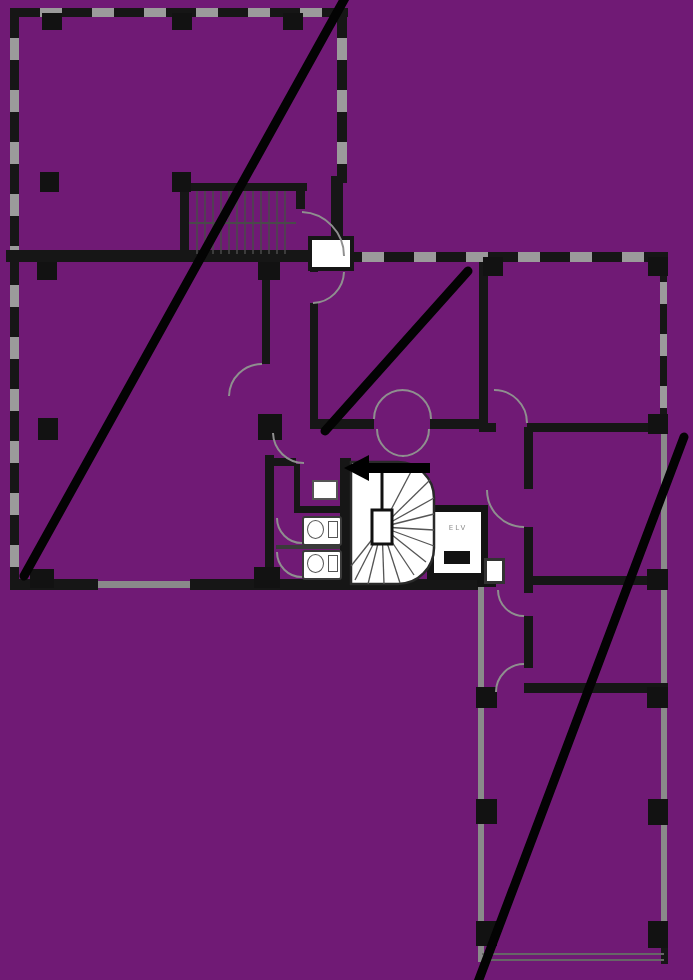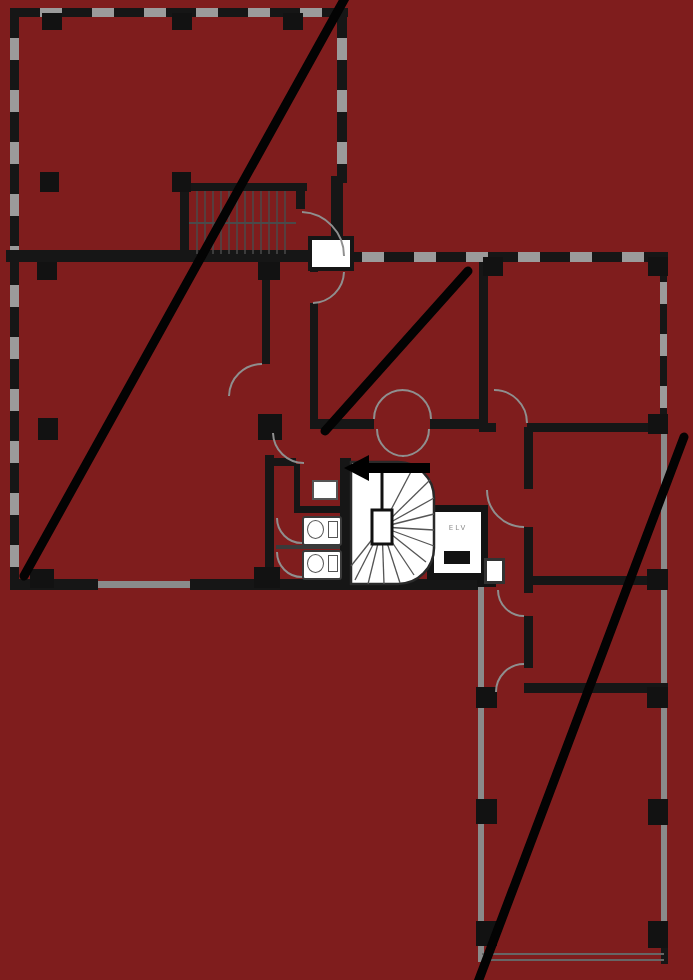--- a/index.html
+++ b/index.html
@@ -1,17 +1,17 @@
 <!DOCTYPE html>
 <html><head>
 <meta charset="utf-8">
 <style>
   html,body{margin:0;padding:0;background:#ffffff;}
   .sheet{
-    position:relative;width:693px;height:980px;background:#7f1d1d;
+    position:relative;width:693px;height:980px;background:#701a75;
     overflow:hidden;font-family:"DejaVu Sans",sans-serif;
   }
   .w{position:absolute;background:#161616;z-index:1;}
   .winh{position:absolute;z-index:1;
     background:repeating-linear-gradient(90deg,#161616 0 30px,#9b9b9b 30px 52px);}
   .winv{position:absolute;z-index:1;
     background:repeating-linear-gradient(180deg,#161616 0 30px,#9b9b9b 30px 52px);}
   .wing{position:absolute;z-index:1;background:#8a8a8a;}
   .c{position:absolute;background:#121212;z-index:2;}
   .box{position:absolute;background:#ffffff;z-index:3;}

